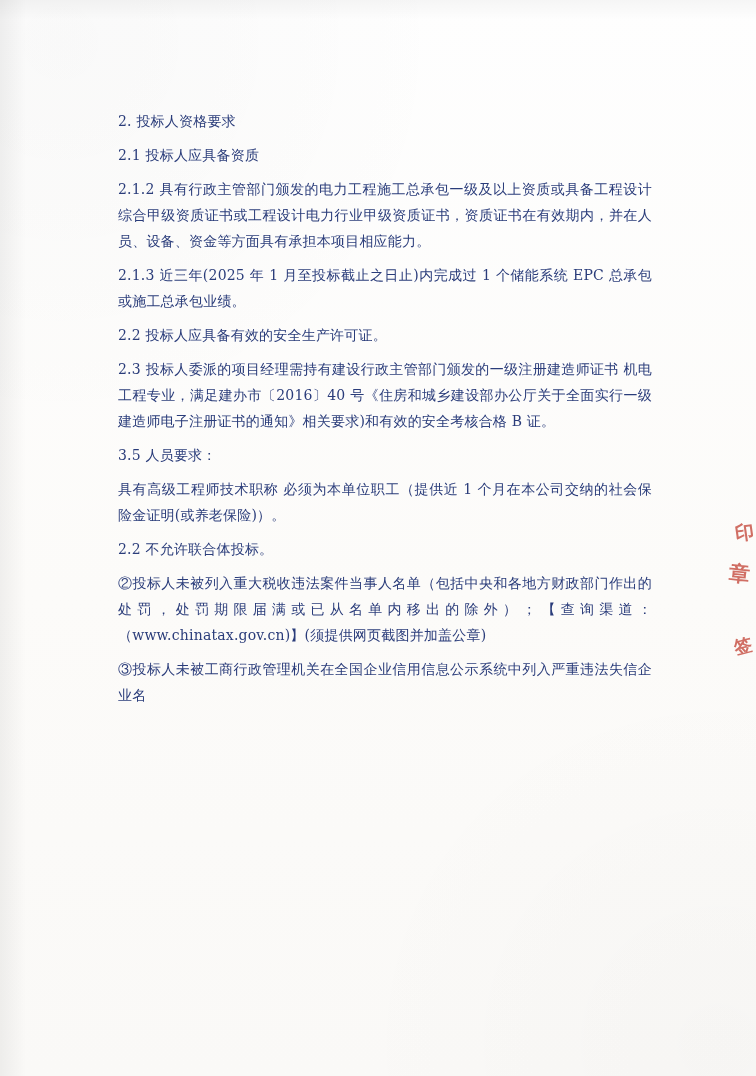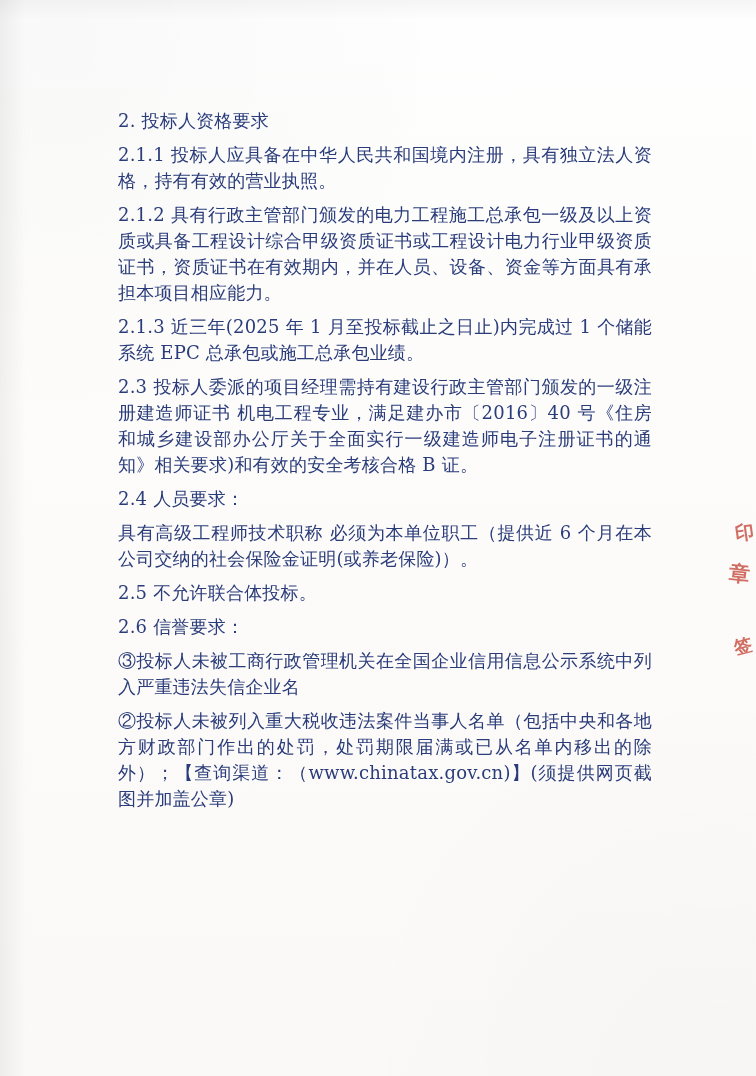--- a/index.html
+++ b/index.html
@@ -25,21 +25,21 @@
       linear-gradient(180deg, #fefefe 0%, #fcfbf9 55%, #faf9f7 100%);
   }
   .content {
     position: absolute;
     left: 118px;
     top: 108px;
     width: 534px;
   }
   .para {
     color: #2a3c7a;
-    font-size: 18px;
+    font-size: 14px;
     line-height: 26px;
     letter-spacing: 0.2px;
     margin: 0 0 8px 0;
     text-align: justify;
     text-justify: inter-ideograph;
   }
   
   .seal {
     position: absolute;
     color: #c0392b;
@@ -68,28 +68,28 @@
 </style>
 </head>
 <body>
 
 <div class="page">
   <div class="edge-shadow"></div>
   <div class="edge-shadow-top"></div>
 
   <div class="content">
     <p class="para">2.  投标人资格要求</p>
-    <p class="para">2.1.1 投标人应具备在中华人民共和国境内注册，具有独立法人资格，持有有效的营业执照。</p>
+    <p class="para">2.1 投标人应具备资质</p>
     <p class="para">2.1.2 具有行政主管部门颁发的电力工程施工总承包一级及以上资质或具备工程设计综合甲级资质证书或工程设计电力行业甲级资质证书，资质证书在有效期内，并在人员、设备、资金等方面具有承担本项目相应能力。</p>
     <p class="para">2.1.3 近三年(2025 年 1 月至投标截止之日止)内完成过 1 个储能系统 EPC 总承包或施工总承包业绩。</p>
+    <p class="para">2.2 投标人应具备有效的安全生产许可证。</p>
     <p class="para">2.3  投标人委派的项目经理需持有建设行政主管部门颁发的一级注册建造师证书 机电工程专业，满足建办市〔2016〕40 号《住房和城乡建设部办公厅关于全面实行一级建造师电子注册证书的通知》相关要求)和有效的安全考核合格 B 证。</p>
-    <p class="para">2.4 人员要求：</p>
-    <p class="para">具有高级工程师技术职称  必须为本单位职工（提供近 6 个月在本公司交纳的社会保险金证明(或养老保险)）。</p>
-    <p class="para">2.5  不允许联合体投标。</p>
-    <p class="para">2.6 信誉要求：</p>
+    <p class="para">3.5 人员要求：</p>
+    <p class="para">具有高级工程师技术职称  必须为本单位职工（提供近 1 个月在本公司交纳的社会保险金证明(或养老保险)）。</p>
+    <p class="para">2.2  不允许联合体投标。</p>
+    <p class="para">②投标人未被列入重大税收违法案件当事人名单（包括中央和各地方财政部门作出的处罚，处罚期限届满或已从名单内移出的除外）；【查询渠道：（www.chinatax.gov.cn)】(须提供网页截图并加盖公章)</p>
     <p class="para">③投标人未被工商行政管理机关在全国企业信用信息公示系统中列入严重违法失信企业名</p>
-    <p class="para">②投标人未被列入重大税收违法案件当事人名单（包括中央和各地方财政部门作出的处罚，处罚期限届满或已从名单内移出的除外）；【查询渠道：（www.chinatax.gov.cn)】(须提供网页截图并加盖公章)</p>
   </div>
 
   <div class="seal seal-1">印</div>
   <div class="seal seal-2">章</div>
   <div class="seal seal-3">签</div>
 </div>
 
 </body></html>

